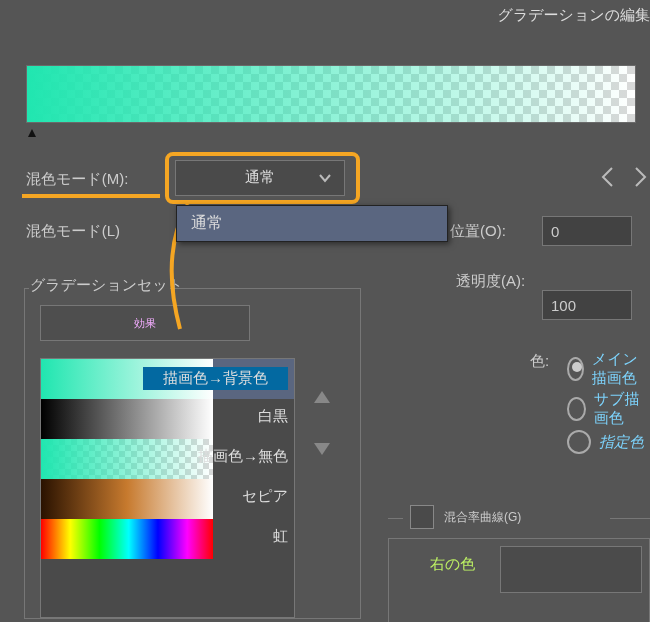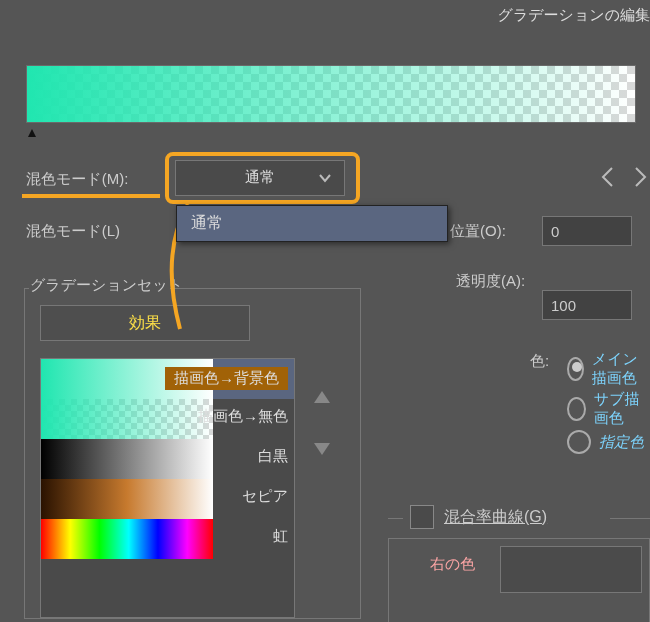--- a/index.html
+++ b/index.html
@@ -155,22 +155,22 @@
   .nav-right { left: 632px; }
 
   .effect-btn {
     position: absolute;
     top: 305px;
     left: 40px;
     width: 210px;
     height: 36px;
     background: #4e4e4e;
     border: 1px solid #777;
-    color: #fde047;
-    font-size: 16px;
+    color: #f0abfc;
+    font-size: 11px;
     text-align: center;
     line-height: 34px;
     box-sizing: border-box;
   }
 
   
   .preset-frame {
     position: absolute;
     top: 358px;
     left: 40px;
@@ -242,35 +242,34 @@
     border-radius: 50%;
   }
 
   .checkbox-row {
     position: absolute;
     top: 505px;
     left: 410px;
     display: flex;
     align-items: center;
     color: #ccc;
-    font-size: 16px;
-    text-decoration: underline;
+    font-size: 12px;
   }
   .checkbox-ui {
     width: 22px; height: 22px;
     border: 1px solid #888;
     background: #4a4a4a;
     margin-right: 10px;
   }
 
   .right-color-label {
     position: absolute;
     top: 555px;
     left: 430px;
-    color: #fca5a5;
+    color: #bef264;
     font-size: 15px;
   }
   .right-color-box {
     position: absolute;
     top: 546px;
     left: 500px;
     width: 140px;
     height: 45px;
     border: 1px solid #777;
     background: #4b4b4b;
@@ -395,46 +394,46 @@
             <rect width="6" height="6" fill="#fff"></rect>
             <rect x="6" y="6" width="6" height="6" fill="#fff"></rect>
         </pattern>
         <linearGradient id="p0">
             <stop offset="0%" stop-color="#20e6b0"></stop>
             <stop offset="100%" stop-color="#fff"></stop>
           </linearGradient>
       </defs>
       <rect width="172" height="40" fill="url(#p0)"></rect>
     </svg>
-    <span class="preset-label" style="background:#a16207;padding:2px 9px;">描画色→背景色</span>
+    <span class="preset-label" style="background:#0369a1;padding:2px 20px;">描画色→背景色</span>
+  </div>
+  <div class="preset-row">
+    <svg class="preset-swatch" width="172" height="40">
+      <defs>
+          <linearGradient id="p2">
+            <stop offset="0%" stop-color="#000"></stop>
+            <stop offset="100%" stop-color="#fff"></stop>
+          </linearGradient>
+        </defs>
+      <rect width="172" height="40" fill="url(#p2)"></rect>
+    </svg>
+    <span class="preset-label">白黒</span>
   </div>
   <div class="preset-row">
     <svg class="preset-swatch" width="172" height="40">
       <defs>
           <linearGradient id="p1">
             <stop offset="0%" stop-color="#20e6b0" stop-opacity="1"></stop>
             <stop offset="100%" stop-color="#20e6b0" stop-opacity="0"></stop>
           </linearGradient>
         </defs>
       <rect width="172" height="40" fill="url(#c2)"></rect>
         <rect width="172" height="40" fill="url(#p1)"></rect>
     </svg>
     <span class="preset-label">描画色→無色</span>
-  </div>
-  <div class="preset-row">
-    <svg class="preset-swatch" width="172" height="40">
-      <defs>
-          <linearGradient id="p2">
-            <stop offset="0%" stop-color="#000"></stop>
-            <stop offset="100%" stop-color="#fff"></stop>
-          </linearGradient>
-        </defs>
-      <rect width="172" height="40" fill="url(#p2)"></rect>
-    </svg>
-    <span class="preset-label">白黒</span>
   </div>
   <div class="preset-row">
     <svg class="preset-swatch" width="172" height="40">
       <defs>
           <linearGradient id="p3">
             <stop offset="0%" stop-color="#2a1200"></stop>
             <stop offset="50%" stop-color="#c77a2e"></stop>
             <stop offset="100%" stop-color="#fff"></stop>
           </linearGradient>
         </defs>

